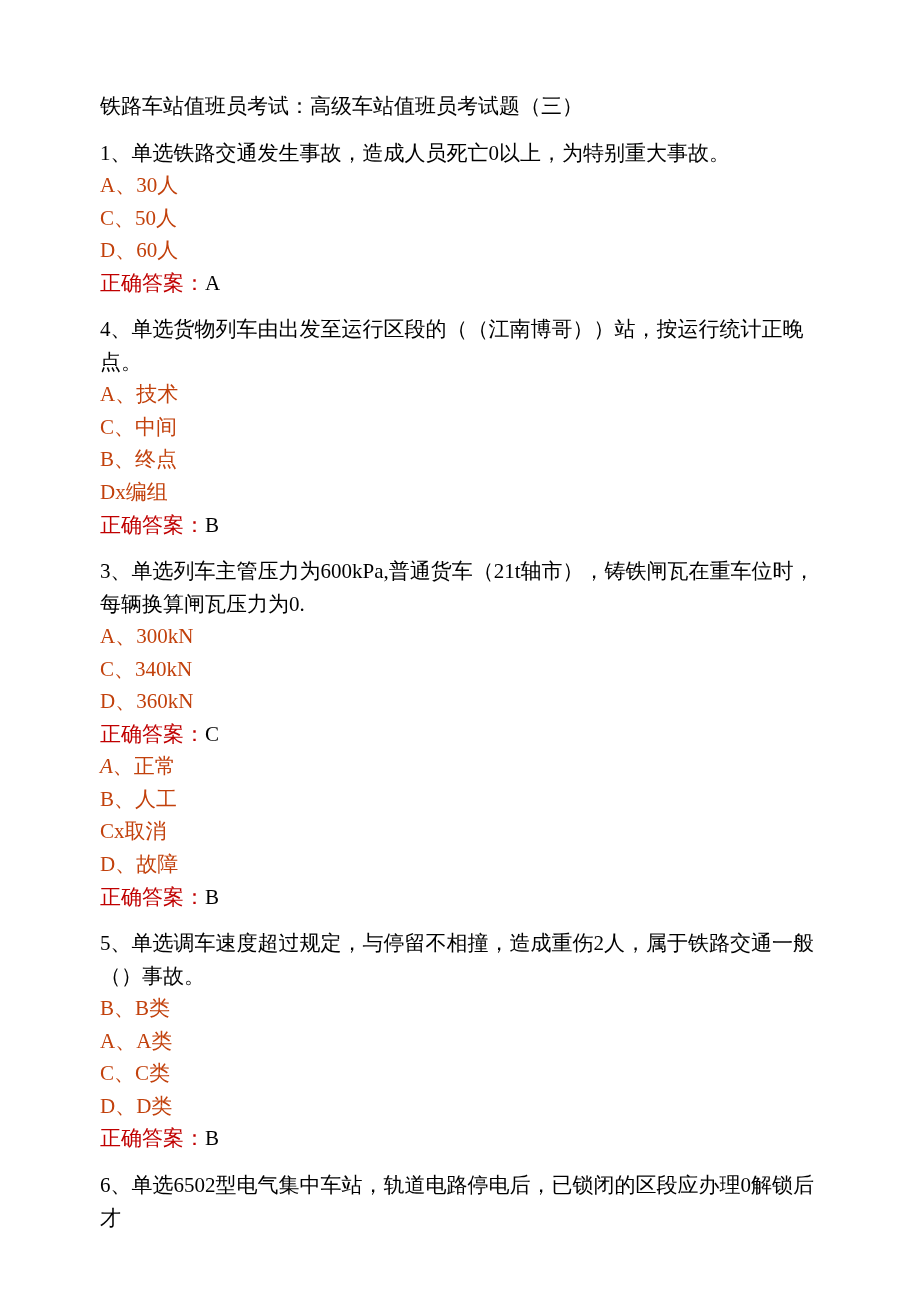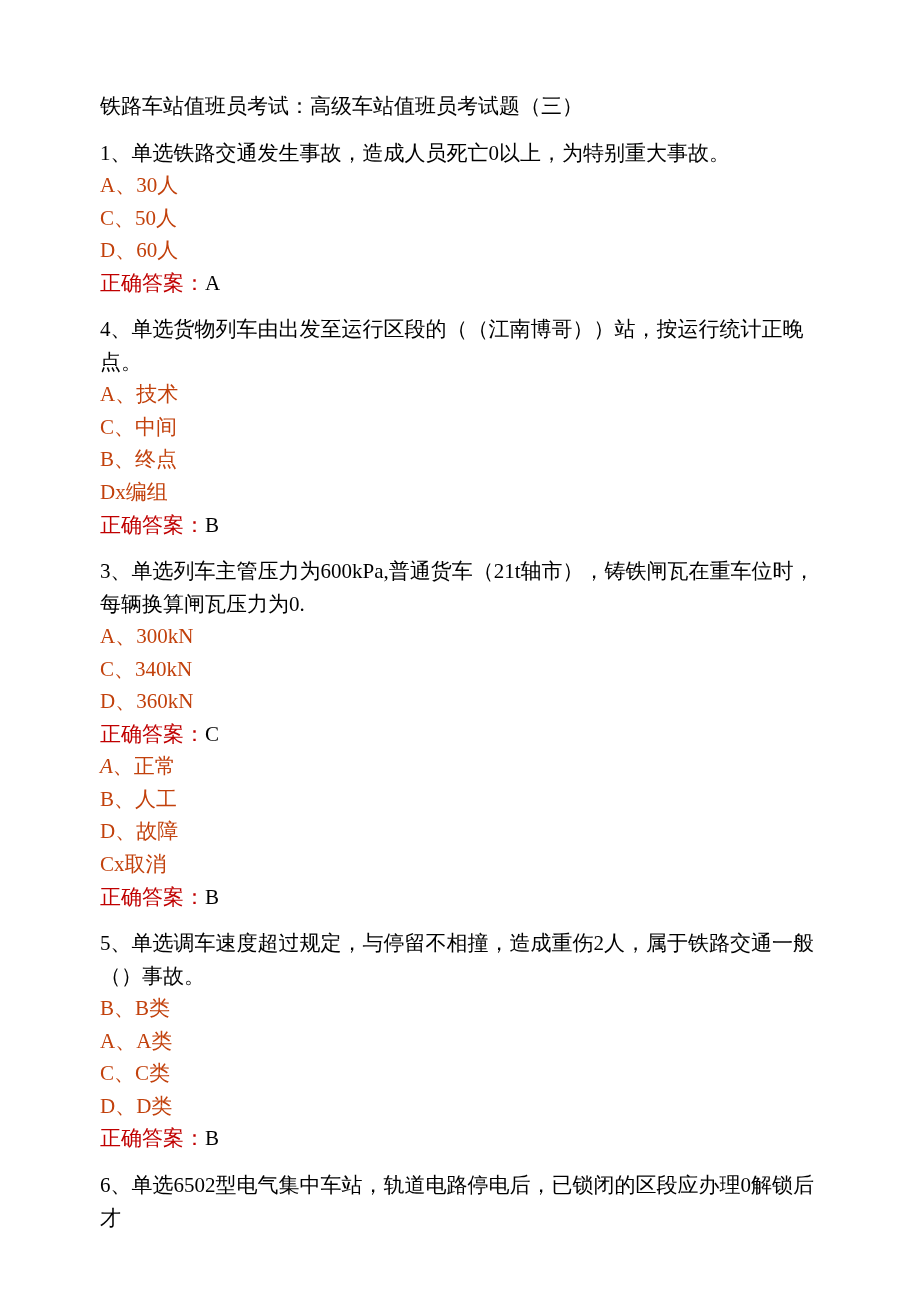--- a/index.html
+++ b/index.html
@@ -61,22 +61,22 @@
   <div class="question-text">3、单选列车主管压力为600kPa,普通货车（21t轴市），铸铁闸瓦在重车位时，每辆换算闸瓦压力为0.</div>
   <div class="option">A、300kN</div>
   <div class="option">C、340kN</div>
   <div class="option">D、360kN</div>
   <div class="answer"><span class="answer-label">正确答案：</span><span>C</span></div>
 </div>
 
 <div>
   <div class="option"><span class="italic-a">A</span><span>、正常</span></div>
   <div class="option">B、人工</div>
+  <div class="option">Cx取消</div>
   <div class="option">D、故障</div>
-  <div class="option">Cx取消</div>
   <div class="answer"><span class="answer-label">正确答案：</span><span>B</span></div>
 </div>
 
 <div>
   <div class="question-text">5、单选调车速度超过规定，与停留不相撞，造成重伤2人，属于铁路交通一般（）事故。</div>
   <div class="option">B、B类</div>
   <div class="option">A、A类</div>
   <div class="option">C、C类</div>
   <div class="option">D、D类</div>
   <div class="answer"><span class="answer-label">正确答案：</span><span>B</span></div>

